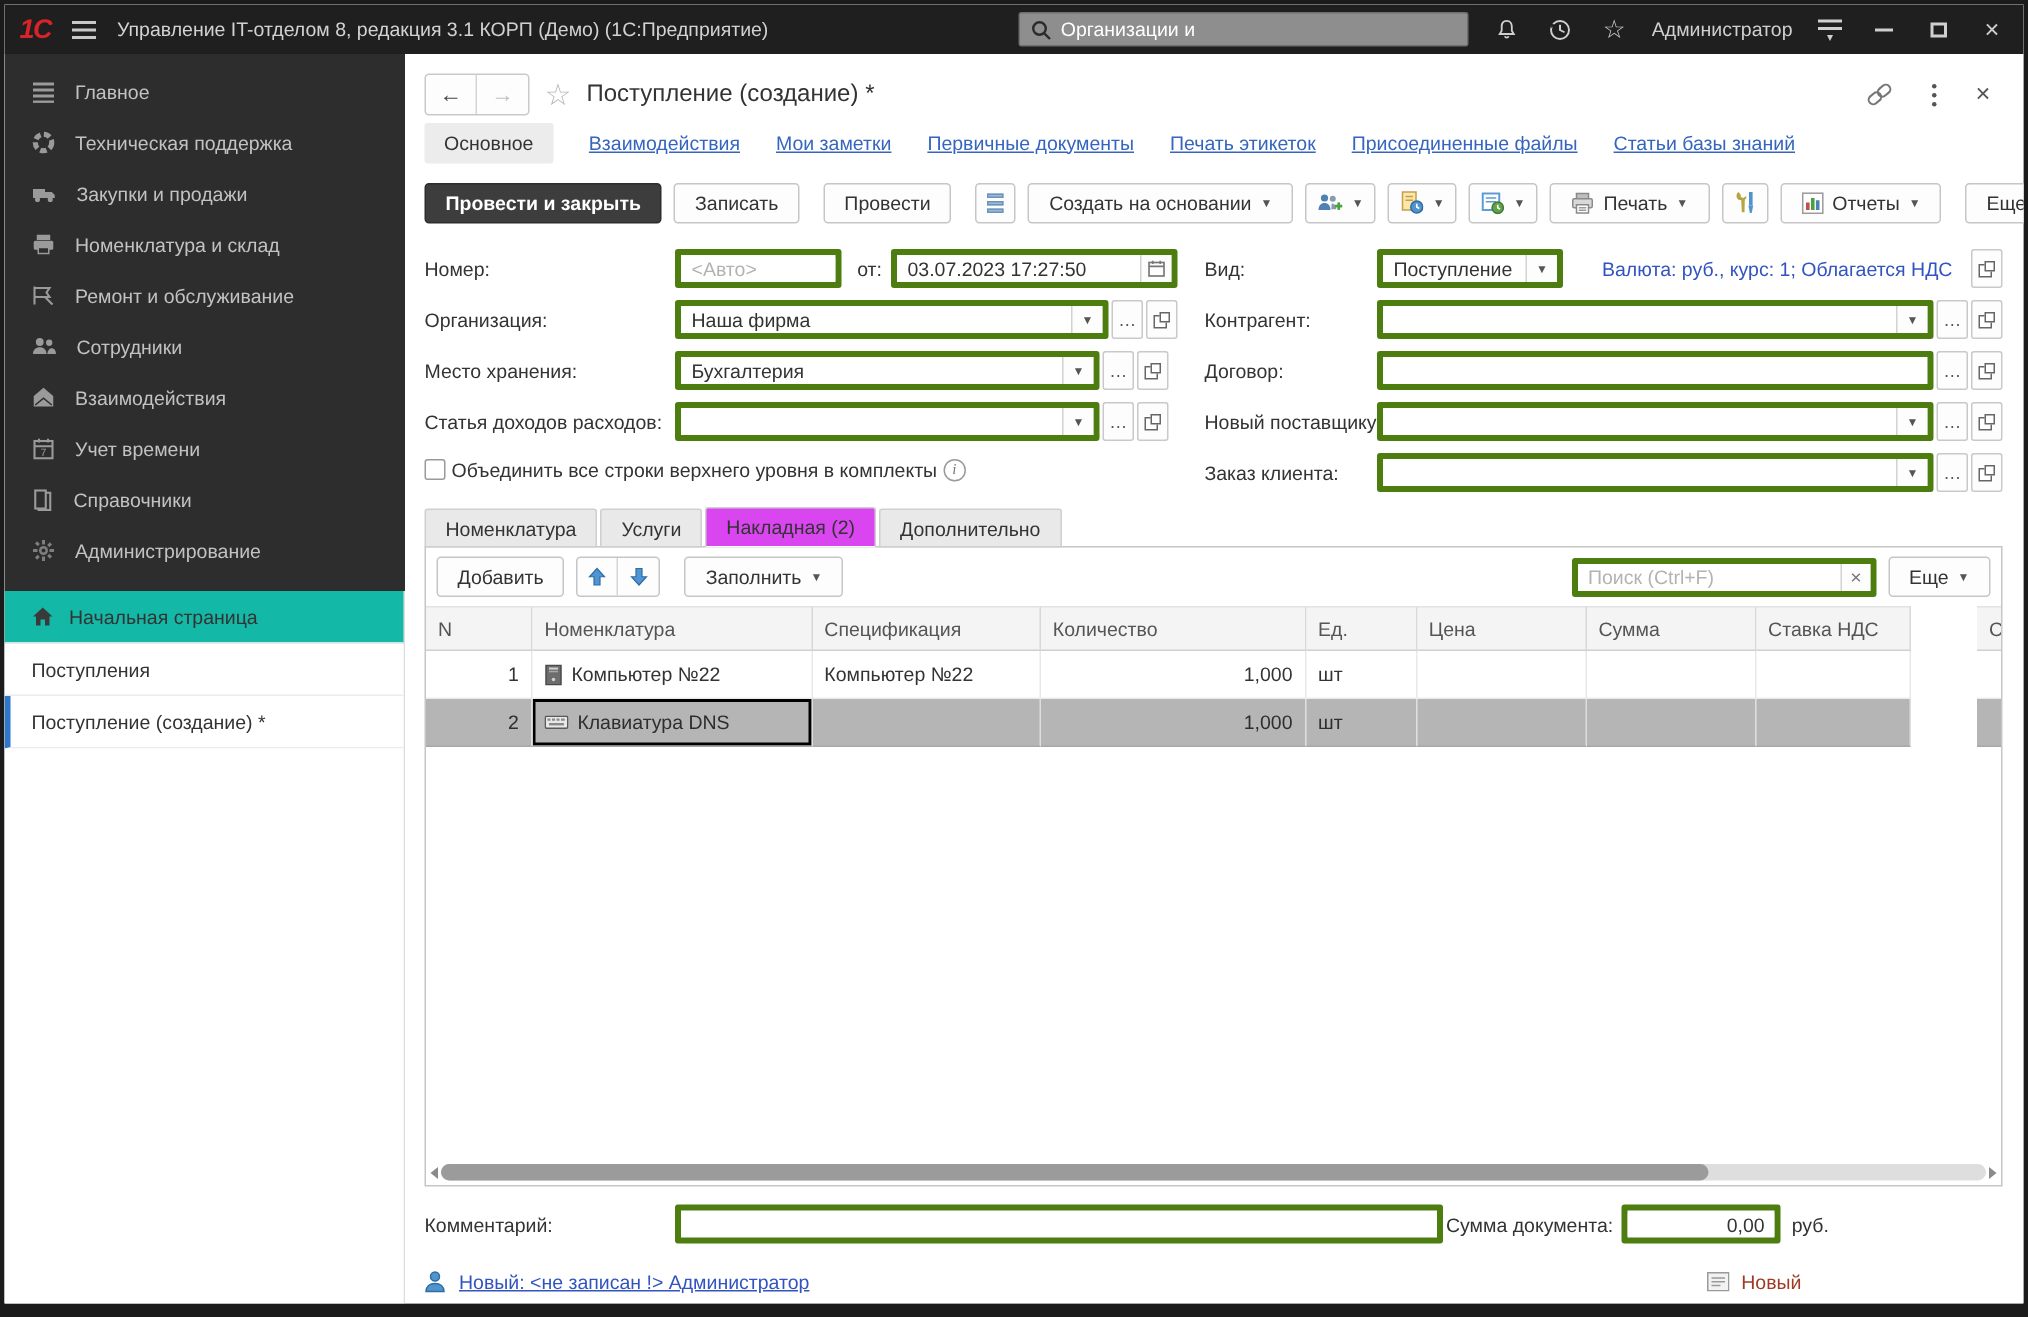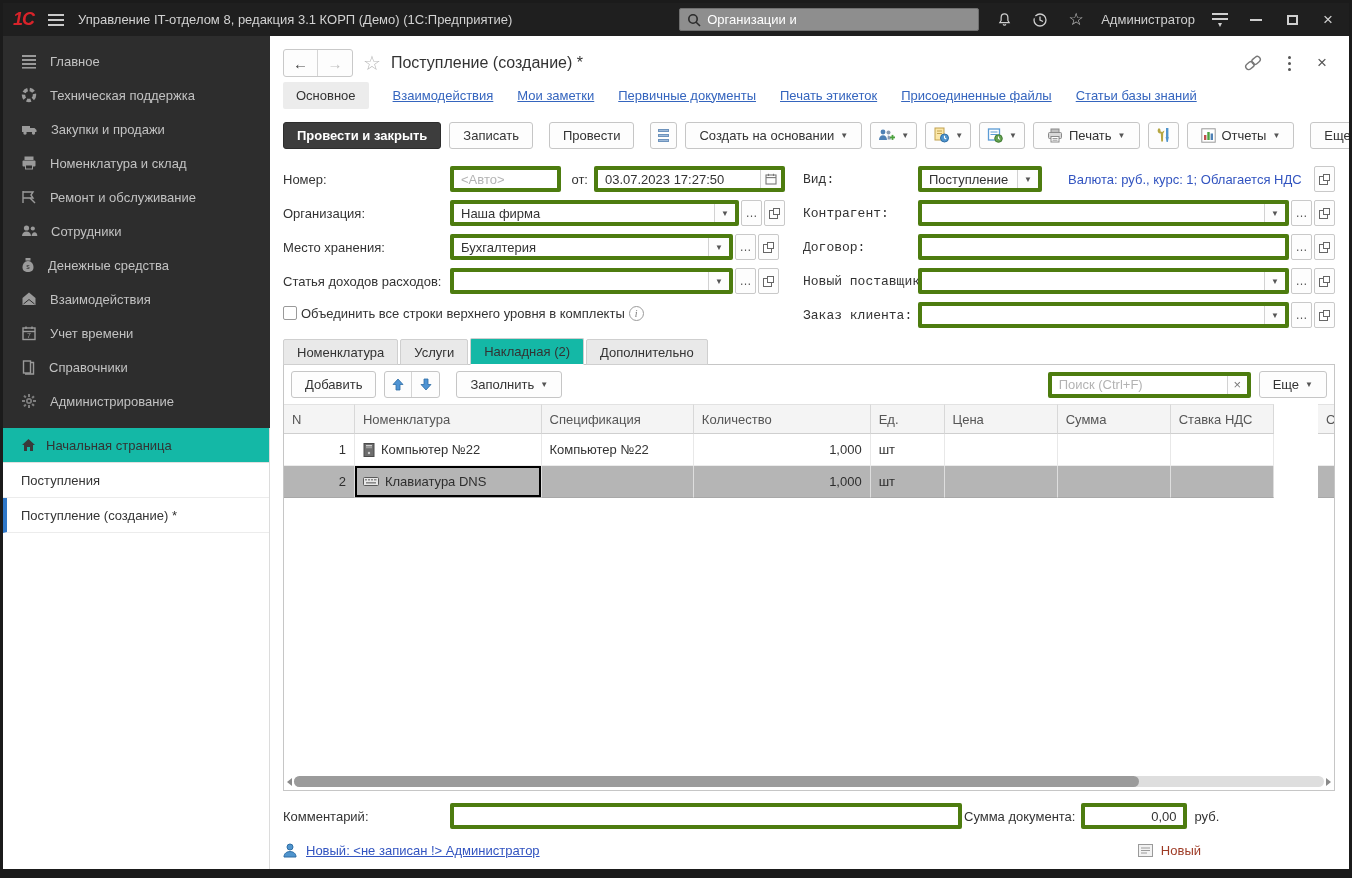--- a/index.html
+++ b/index.html
@@ -76,21 +76,21 @@
   .ly { display: inline-flex; flex-direction: column; gap: 2px; }
   .ly i { width: 11px; height: 3px; background: #9db9d8; border: 1px solid #6d93bd; display: block; }
 
   
   .form-area { display: flex; margin-top: 12px; flex: 0 0 auto; }
   .fcol-l { width: 502px; flex: 0 0 auto; }
   .fcol-r { flex: 1; min-width: 0; padding-left: 18px; }
   .frow { display: flex; align-items: center; height: 34px; }
   .flabel { font-size: 13px; color: #333; white-space: nowrap; }
   .fcol-l .flabel { width: 167px; flex: 0 0 auto; }
-  .fcol-r .flabel { width: 115px; flex: 0 0 auto; font-family: Liberation Mono, monospace; }
+  .fcol-r .flabel { width: 115px; flex: 0 0 auto; }
   .fld { display: flex; align-items: center; height: 26px; border: 4px solid #4d7c0f; border-radius: 2px;
          background: #fff; font-size: 13px; color: #333; overflow: hidden; }
   .fld .val { flex: 1; padding: 0 7px; white-space: nowrap; overflow: hidden; }
   .fld .dd { width: 21px; align-self: stretch; border-left: 1px solid #d2d2d2; display: flex; align-items: center;
              justify-content: center; font-size: 8px; color: #555; cursor: pointer; background: #fdfdfd; }
   .sq { width: 21px; height: 26px; border: 1px solid #c9c9c9; border-radius: 2px; background: #fdfdfd;
         display: inline-flex; align-items: center; justify-content: center; font-size: 12px; color: #555;
         cursor: pointer; margin-left: 2px; flex: 0 0 auto; }
   .ico-open { position: relative; width: 11px; height: 11px; display: inline-block; }
   .ico-open::before { content: ""; position: absolute; left: 0; bottom: 0; width: 7px; height: 7px; border: 1px solid #666; background: #fff; }
@@ -99,21 +99,21 @@
   input.tin::placeholder { color: #b3b3b3; }
   .chk { width: 14px; height: 14px; border: 1px solid #9a9a9a; border-radius: 2px; background: #fff; display: inline-block; cursor: pointer; }
   .info-i { width: 15px; height: 15px; border-radius: 50%; border: 1px solid #9b9b9b; color: #777; font-size: 10px; font-style: italic;
             display: inline-flex; align-items: center; justify-content: center; font-family: "Liberation Serif", serif; }
   .cur-link { color: #3254c0; font-size: 13px; text-decoration: none; white-space: nowrap; cursor: pointer; }
 
   
   .gtabs { display: flex; align-items: flex-end; margin-top: 6px; flex: 0 0 auto; position: relative; z-index: 2; }
   .gtab { height: 26px; padding: 0 13px; display: inline-flex; align-items: center; font-size: 13px; color: #333;
           background: #e9e9e9; border: 1px solid #cfcfcf; border-radius: 2px 2px 0 0; margin-right: 2px; cursor: pointer; }
-  .gtab.active { background: #14b8a6; border-bottom-color: #fff; height: 27px; text-align: center; }
+  .gtab.active { background: #d946ef; border-bottom-color: #fff; height: 27px; text-align: center; }
   .gpanel { border: 1px solid #c6c6c6; height: 427px; display: flex; flex-direction: column; margin-top: -1px; flex: 0 0 auto; background:#fff; }
   .gtoolbar { display: flex; align-items: center; gap: 8px; padding: 6px 7px; flex: 0 0 auto; }
   .updown { display: inline-flex; border: 1px solid #c6c6c6; border-radius: 3px; overflow: hidden; background: #fdfdfd; }
   .updown span { width: 27px; height: 25px; display: inline-flex; align-items: center; justify-content: center; cursor: pointer; }
   .updown span:first-child { border-right: 1px solid #d5d5d5; }
   .gsearch { margin-left: auto; width: 203px; }
   .gsearch .clr { width: 22px; align-self: stretch; border-left: 1px solid #d2d2d2; display: flex; align-items: center;
                   justify-content: center; color: #777; font-size: 13px; cursor: pointer; background: #fdfdfd; }
 
   .gtable { flex: 0 0 auto; font-size: 13px; }
@@ -139,21 +139,21 @@
   .hthumb { position: absolute; left: 0; top: 0; height: 11px; width: 82%; background: #9b9b9b; border-radius: 6px; cursor: grab; }
 
   
   .comment-row { display: flex; align-items: center; margin-top: 12px; flex: 0 0 auto; }
   .comment-row .flabel { width: 167px; flex: 0 0 auto; }
   .cmt-fld { width: 512px; }
   .total-lbl { margin-left: 2px; margin-right: 6px; }
   .tot-fld { width: 106px; }
   .tot-fld input { text-align: right; }
   .rub { margin-left: 7px; font-size: 13px; color: #333; }
-  .status-row { display: flex; align-items: center; gap: 9px; margin-top: 9px; height: 24px; flex: 0 0 auto; }
+  .status-row { display: flex; align-items: flex-end; gap: 9px; margin-top: 9px; height: 24px; flex: 0 0 auto; }
   .st-link { color: #3254c0; font-size: 13px; text-decoration: underline; cursor: pointer; }
   .st-right { margin-left: auto; margin-right: 134px; display: flex; align-items: center; gap: 8px; }
   .st-state { color: #9e3b25; font-size: 13px; }
 </style>
 </head>
 <body>
 
 <div class="window">
 
   <div class="titlebar">
@@ -261,30 +261,20 @@
               <g fill="#9a9a9a">
                 <circle cx="5.5" cy="5" r="2.6"></circle>
                 <path d="M1 13 C1 10 3 8.5 5.5 8.5 C8 8.5 10 10 10 13 Z"></path>
                 <circle cx="11.8" cy="5.5" r="2.1"></circle>
                 <path d="M10.5 13 C10.8 10.5 12 9.2 13.5 9.2 C15.2 9.2 16.3 10.8 16.3 13 Z"></path>
               </g>
             </svg>
           <span>Сотрудники</span>
         </div>
         <div class="sb-item">
-          <svg width="14" height="16" viewBox="0 0 14 16">
-              <g fill="#9a9a9a">
-                <rect x="4.5" y="1" width="5" height="2.6"></rect>
-                <path d="M7 4 C3.5 4 1.5 7 1.5 10.5 C1.5 13.5 3.8 15 7 15 C10.2 15 12.5 13.5 12.5 10.5 C12.5 7 10.5 4 7 4 Z"></path>
-              </g>
-              <text x="7" y="12" font-size="7" fill="#2d2d2d" text-anchor="middle" font-family="Liberation Sans, sans-serif">s</text>
-            </svg>
-          <span>Денежные средства</span>
-        </div>
-        <div class="sb-item">
           <svg width="16" height="16" viewBox="0 0 16 16">
               <g fill="#9a9a9a">
                 <path d="M8 1.5 L14.5 7 L14.5 14 L1.5 14 L1.5 7 Z"></path>
                 <path d="M2.5 13 L8 8.5 L13.5 13" fill="none" stroke="#2d2d2d" stroke-width="1"></path>
               </g>
             </svg>
           <span>Взаимодействия</span>
         </div>
         <div class="sb-item">
           <svg width="16" height="16" viewBox="0 0 16 16">

